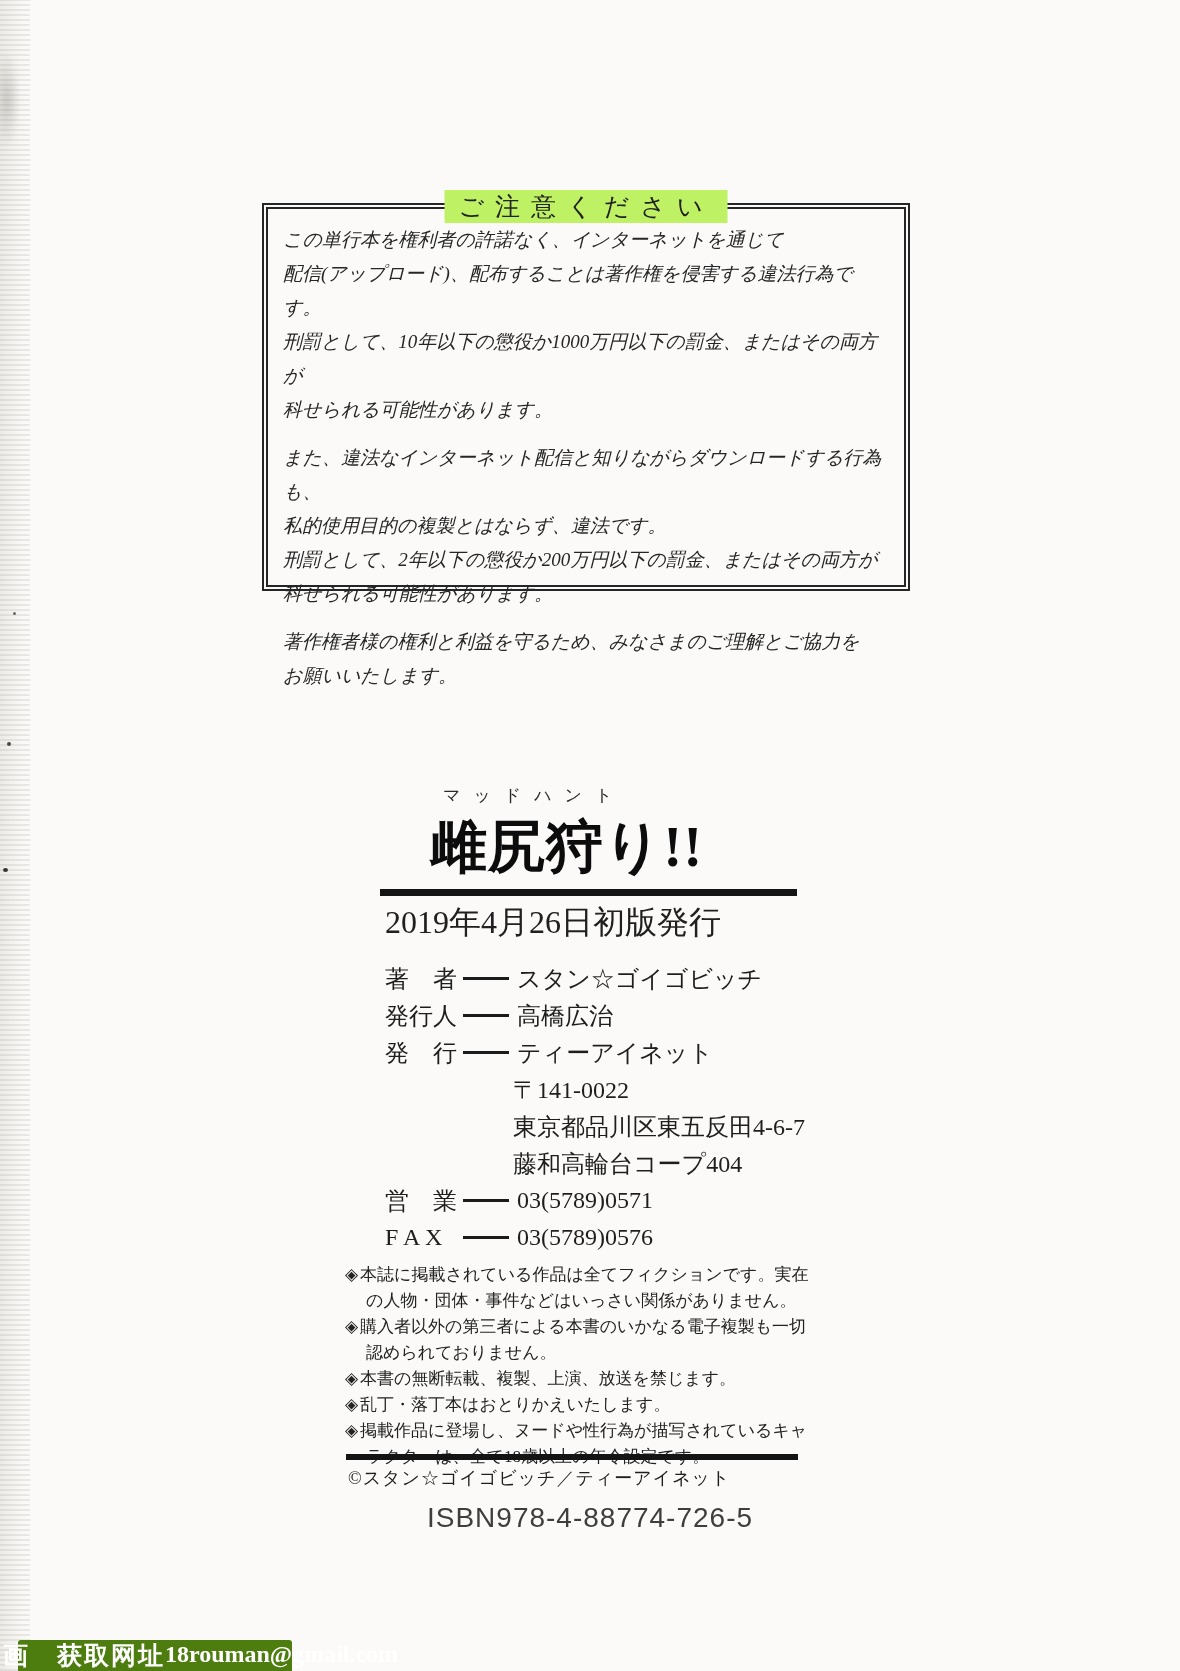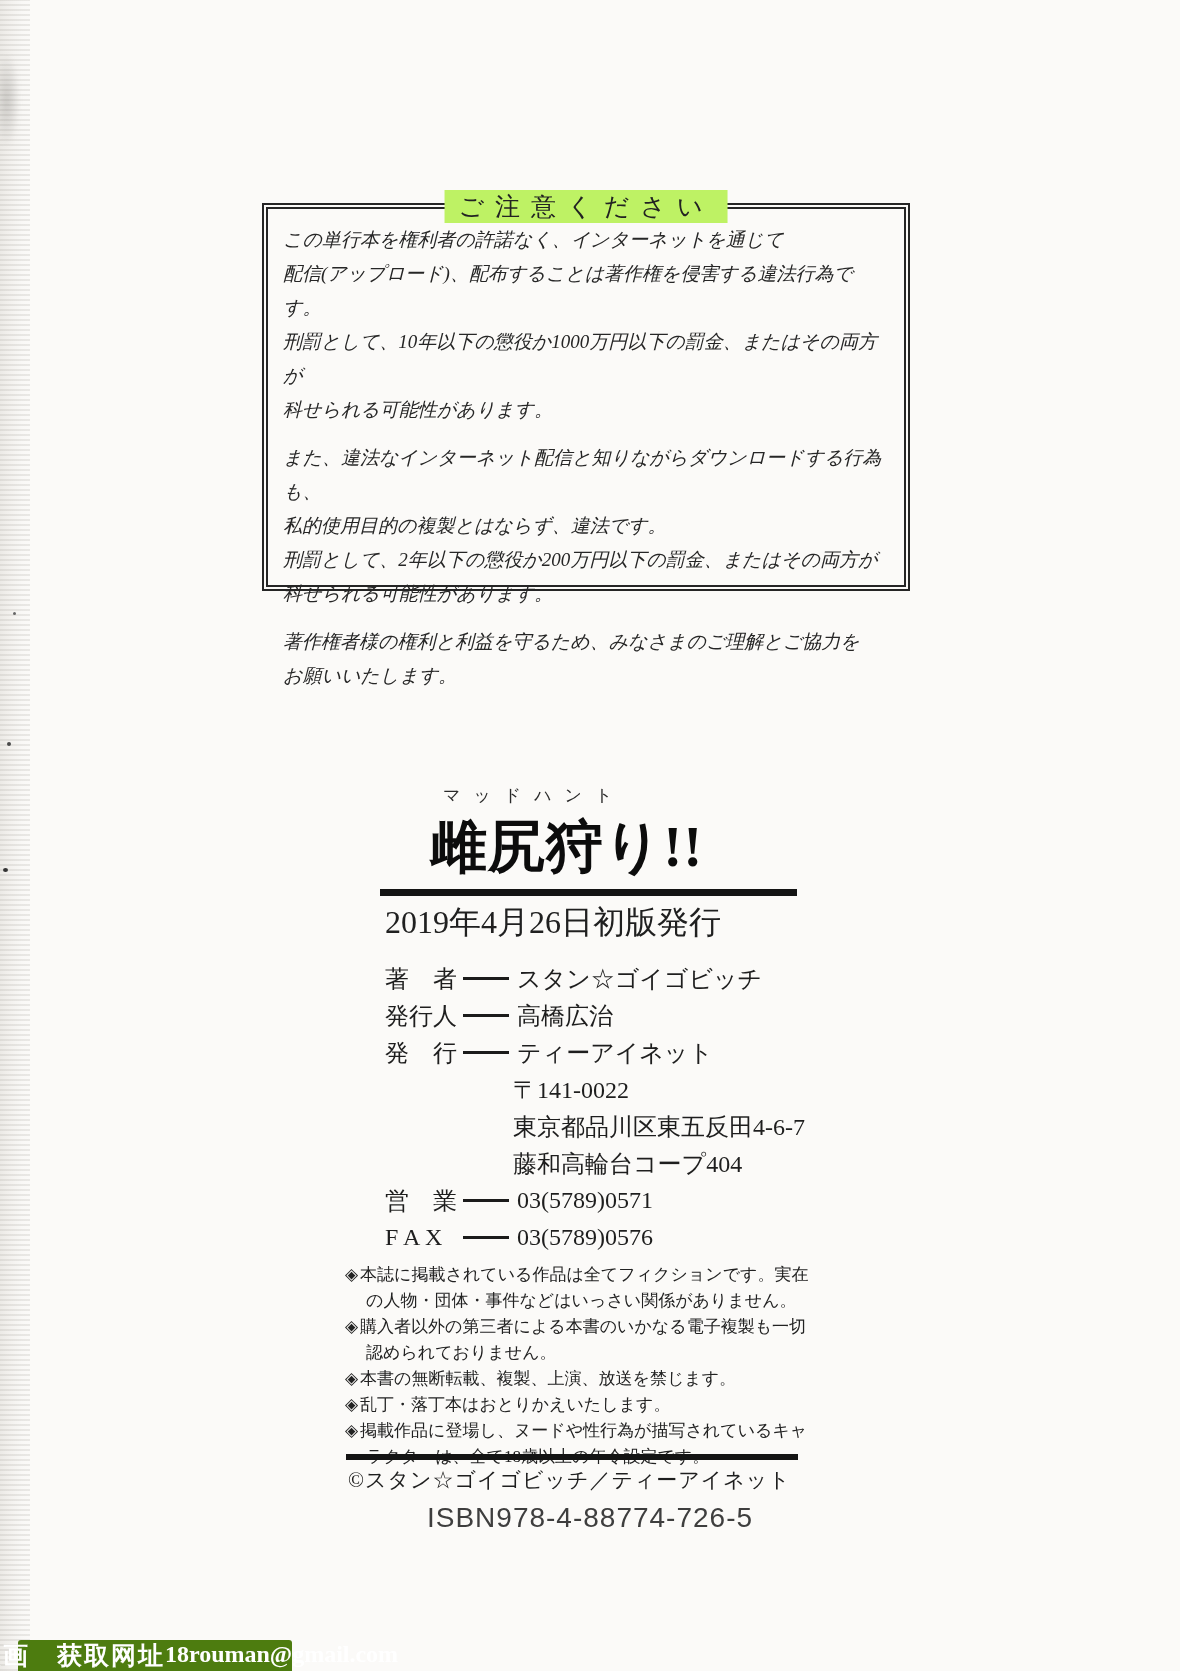--- a/index.html
+++ b/index.html
@@ -58,21 +58,21 @@
   .ivalue{margin-left:8px;white-space:nowrap;}
   .irow.addr{padding-left:128px;}
 
   .notes{position:absolute;left:345px;top:1262px;width:468px;margin:0;padding:0;list-style:none;}
   .notes li{
     font-size:17px;line-height:26px;color:#222;
     padding-left:21px;text-indent:-21px;margin:0;
   }
   .note-marker{letter-spacing:2px;}
 
-  .copyright{position:absolute;left:348px;top:1466px;font-size:21px;color:#1e1e1e;letter-spacing:1px;}
+  .copyright{position:absolute;left:348px;top:1466px;font-size:18px;color:#1e1e1e;letter-spacing:1px;}
   .isbn{
     position:absolute;left:420px;top:1502px;width:340px;text-align:center;
     font-family:"Liberation Sans","DejaVu Sans",sans-serif;
     font-size:28px;color:#3e3e3e;letter-spacing:1px;
   }
 
   
   .watermark{
     position:absolute;left:18px;top:1592px;width:274px;height:69px;
     background:#4d7c0f;color:#fff;border-radius:3px;

